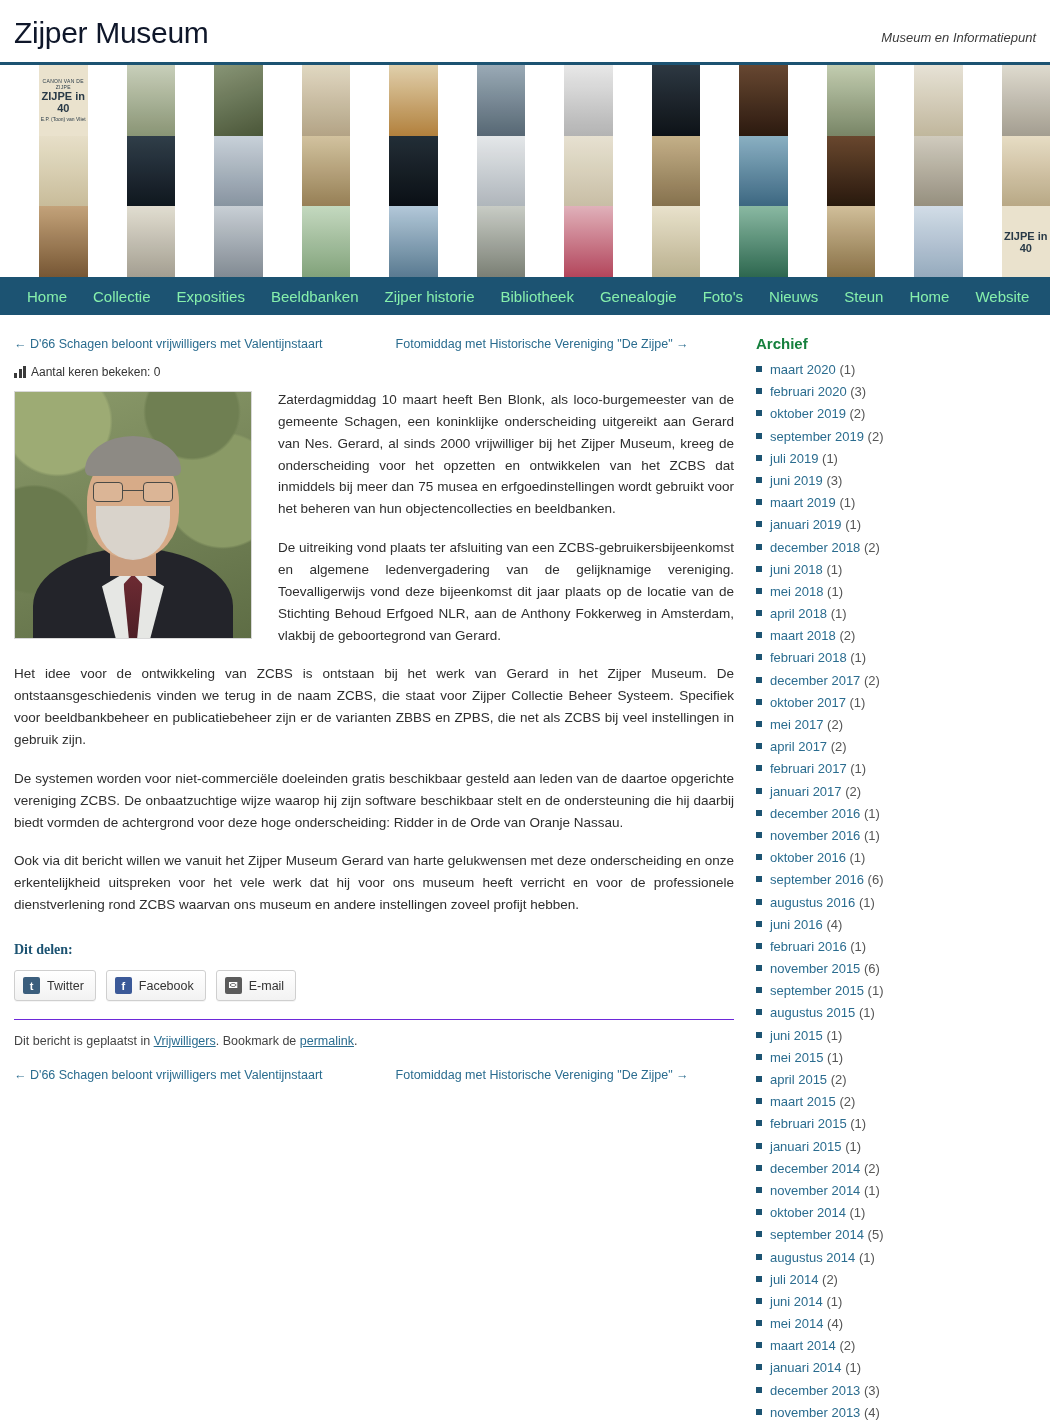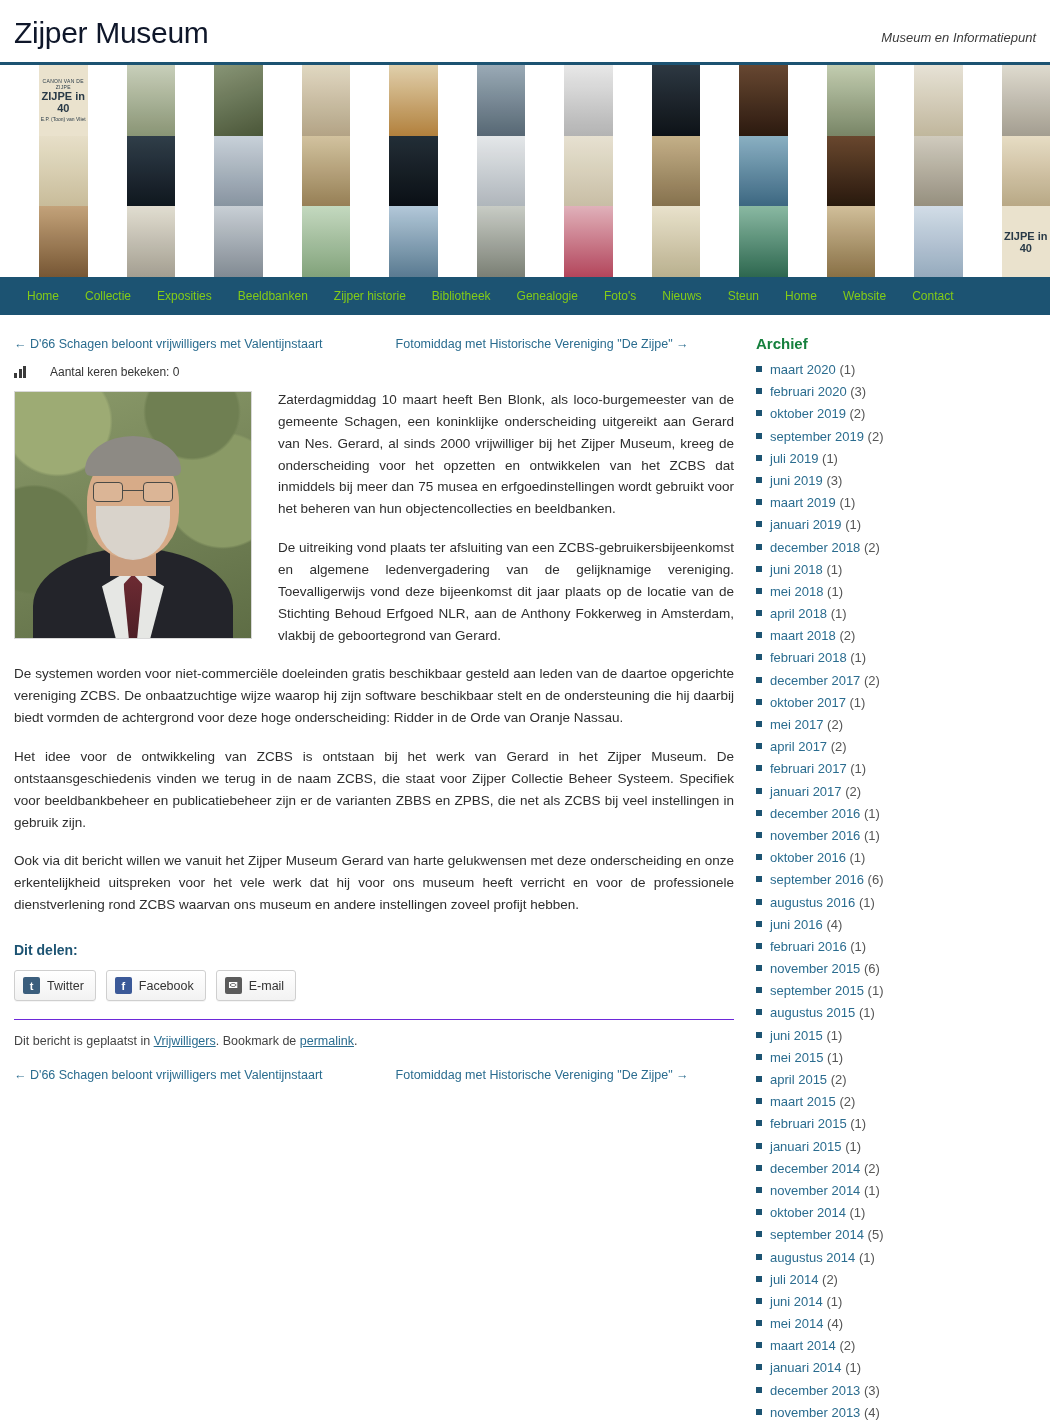--- a/index.html
+++ b/index.html
@@ -62,22 +62,22 @@
 
   
   .nav {
     background: #1c5372;
     display: flex;
     align-items: center;
     padding: 0 14px;
     height: 38px;
   }
   .nav a {
-    color: #84cc16;
-    font-size: 12px;
+    color: #86efac;
+    font-size: 15px;
     text-decoration: none;
     padding: 10px 13px;
     display: block;
     white-space: nowrap;
   }
 
   
   .wrap {
     display: flex;
     padding: 16px 14px 10px 14px;
@@ -109,21 +109,21 @@
     color: #5a5a5a;
     margin-bottom: 14px;
   }
   .entry-meta a { color: #2a6c8f; text-decoration: underline; }
 
   .views {
     font-size: 12px;
     color: #333;
     display: flex;
     align-items: center;
-    gap: 24px;
+    gap: 5px;
     margin: 12px 0 10px 0;
   }
   .bars { display: inline-flex; align-items: flex-end; gap: 1.5px; height: 12px; }
   .bars i { display: block; width: 3px; background: #3a3a3a; }
   .bars i:nth-child(1) { height: 5px; }
   .bars i:nth-child(2) { height: 9px; }
   .bars i:nth-child(3) { height: 12px; }
 
   .entry-content { font-size: 13.5px; color: #2e2e2e; line-height: 1.62; }
   .entry-content p { margin: 0 0 17px 0; text-align: justify; }
@@ -197,21 +197,21 @@
     background: rgba(255,255,255,0.12);
   }
   .pp-glass span:first-child { left: 0; }
   .pp-glass span:last-child { right: 0; }
   .pp-glass::after {
     content: ""; position: absolute; left: 30px; top: 8px; width: 20px;
     border-top: 1.6px solid #4a4a46;
   }
 
   h3.sharedaddy-title {
-    font-size: 14px; color: #1c5372; margin: 26px 0 12px 0;
+    font-size: 14px; color: #1c5372; margin: 26px 0 12px 0; font-family: Liberation Serif, serif;
   }
   .share-row { display: flex; gap: 10px; margin-bottom: 18px; }
   .share-btn {
     display: inline-flex; align-items: center; gap: 7px;
     border: 1px solid #cfcfcf;
     border-radius: 3px;
     background: linear-gradient(#ffffff, #f2f2f2);
     padding: 6px 11px 6px 8px;
     font-size: 12.5px; color: #333;
     text-decoration: none;
@@ -361,22 +361,22 @@
         <div class="pp-hair"></div>
         <div class="pp-glass">
             <span></span>
             <span></span>
           </div>
       </div>
 
       <p>Zaterdagmiddag 10 maart heeft Ben Blonk, als loco-burgemeester van de gemeente Schagen, een koninklijke onderscheiding uitgereikt aan Gerard van Nes. Gerard, al sinds 2000 vrijwilliger bij het Zijper Museum, kreeg de onderscheiding voor het opzetten en ontwikkelen van het ZCBS dat inmiddels bij meer dan 75 musea en erfgoedinstellingen wordt gebruikt voor het beheren van hun objectencollecties en beeldbanken.</p>
       <p>De uitreiking vond plaats ter afsluiting van een ZCBS-gebruikersbijeenkomst en algemene ledenvergadering van de gelijknamige vereniging. Toevalligerwijs vond deze bijeenkomst dit jaar plaats op de locatie van de Stichting Behoud Erfgoed NLR, aan de Anthony Fokkerweg in Amsterdam, vlakbij de geboortegrond van Gerard.</p>
       <div style="clear:both"></div>
+      <p>Het idee voor de ontwikkeling van ZCBS is ontstaan bij het werk van Gerard in het Zijper Museum. De ontstaansgeschiedenis vinden we terug in de naam ZCBS, die staat voor Zijper Collectie Beheer Systeem. Specifiek voor beeldbankbeheer en publicatiebeheer zijn er de varianten ZBBS en ZPBS, die net als ZCBS bij veel instellingen in gebruik zijn.</p>
       <p>De systemen worden voor niet-commerciële doeleinden gratis beschikbaar gesteld aan leden van de daartoe opgerichte vereniging ZCBS. De onbaatzuchtige wijze waarop hij zijn software beschikbaar stelt en de ondersteuning die hij daarbij biedt vormden de achtergrond voor deze hoge onderscheiding: Ridder in de Orde van Oranje Nassau.</p>
-      <p>Het idee voor de ontwikkeling van ZCBS is ontstaan bij het werk van Gerard in het Zijper Museum. De ontstaansgeschiedenis vinden we terug in de naam ZCBS, die staat voor Zijper Collectie Beheer Systeem. Specifiek voor beeldbankbeheer en publicatiebeheer zijn er de varianten ZBBS en ZPBS, die net als ZCBS bij veel instellingen in gebruik zijn.</p>
       <p>Ook via dit bericht willen we vanuit het Zijper Museum Gerard van harte gelukwensen met deze onderscheiding en onze erkentelijkheid uitspreken voor het vele werk dat hij voor ons museum heeft verricht en voor de professionele dienstverlening rond ZCBS waarvan ons museum en andere instellingen zoveel profijt hebben.</p>
     </article>
 
     <h3 class="sharedaddy-title">Dit delen:</h3>
     <div class="share-row">
       <a href="#" class="share-btn">
         <span class="sq-icon ic-tw">t</span>
         <span>Twitter</span>
       </a>
       <a href="#" class="share-btn">

